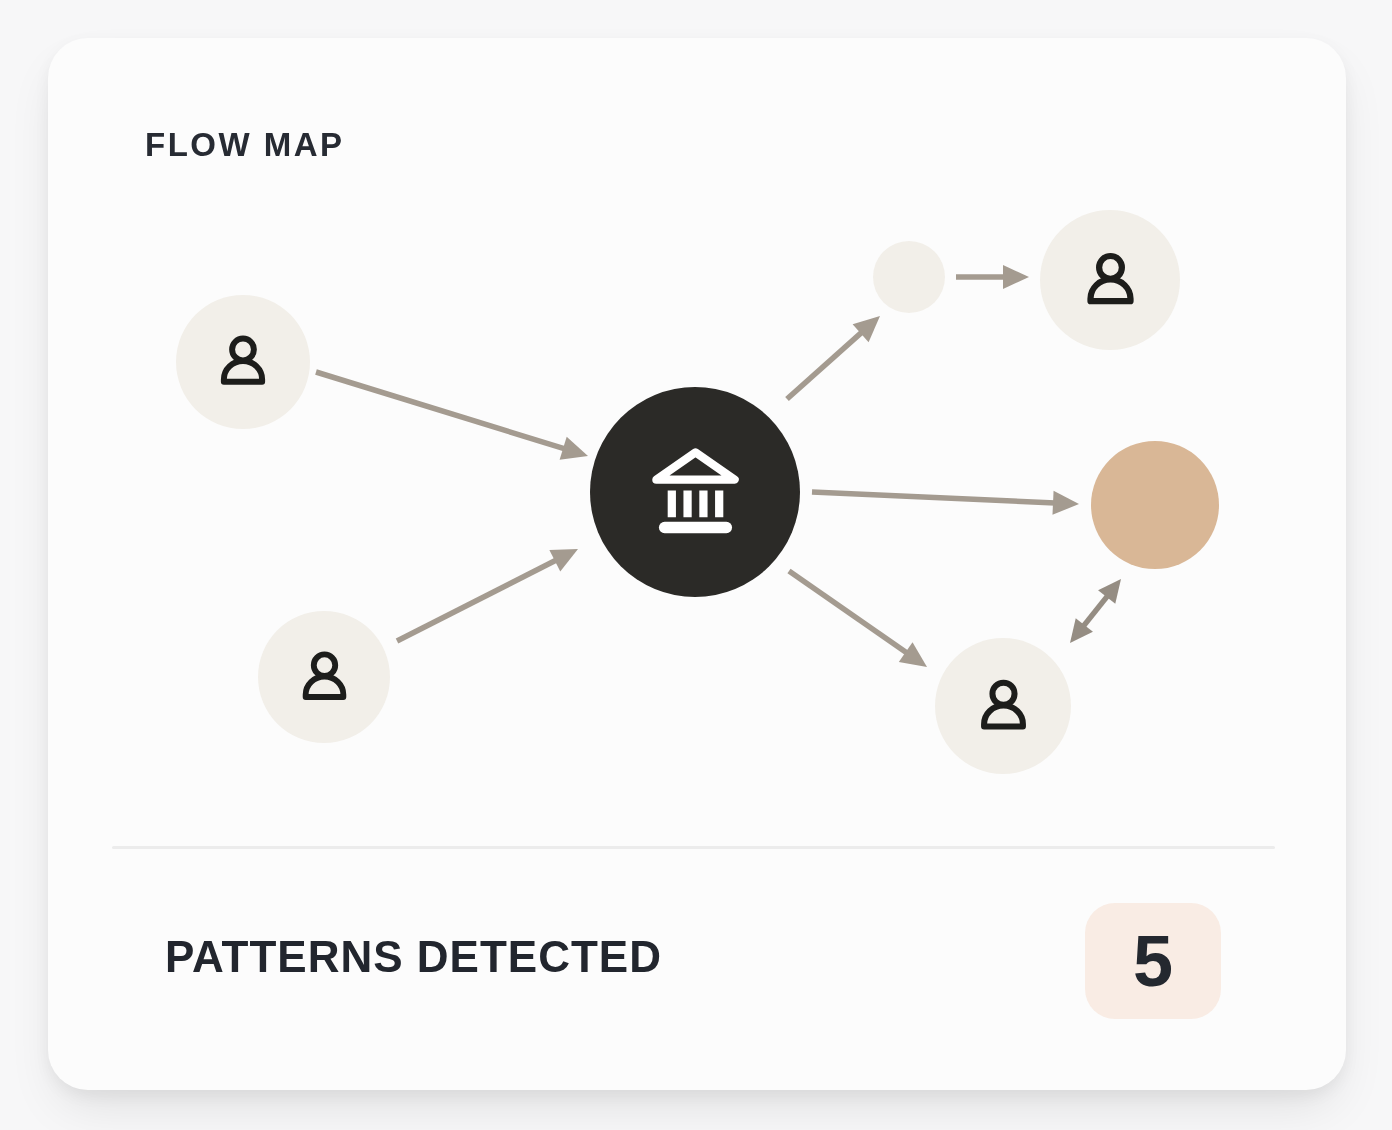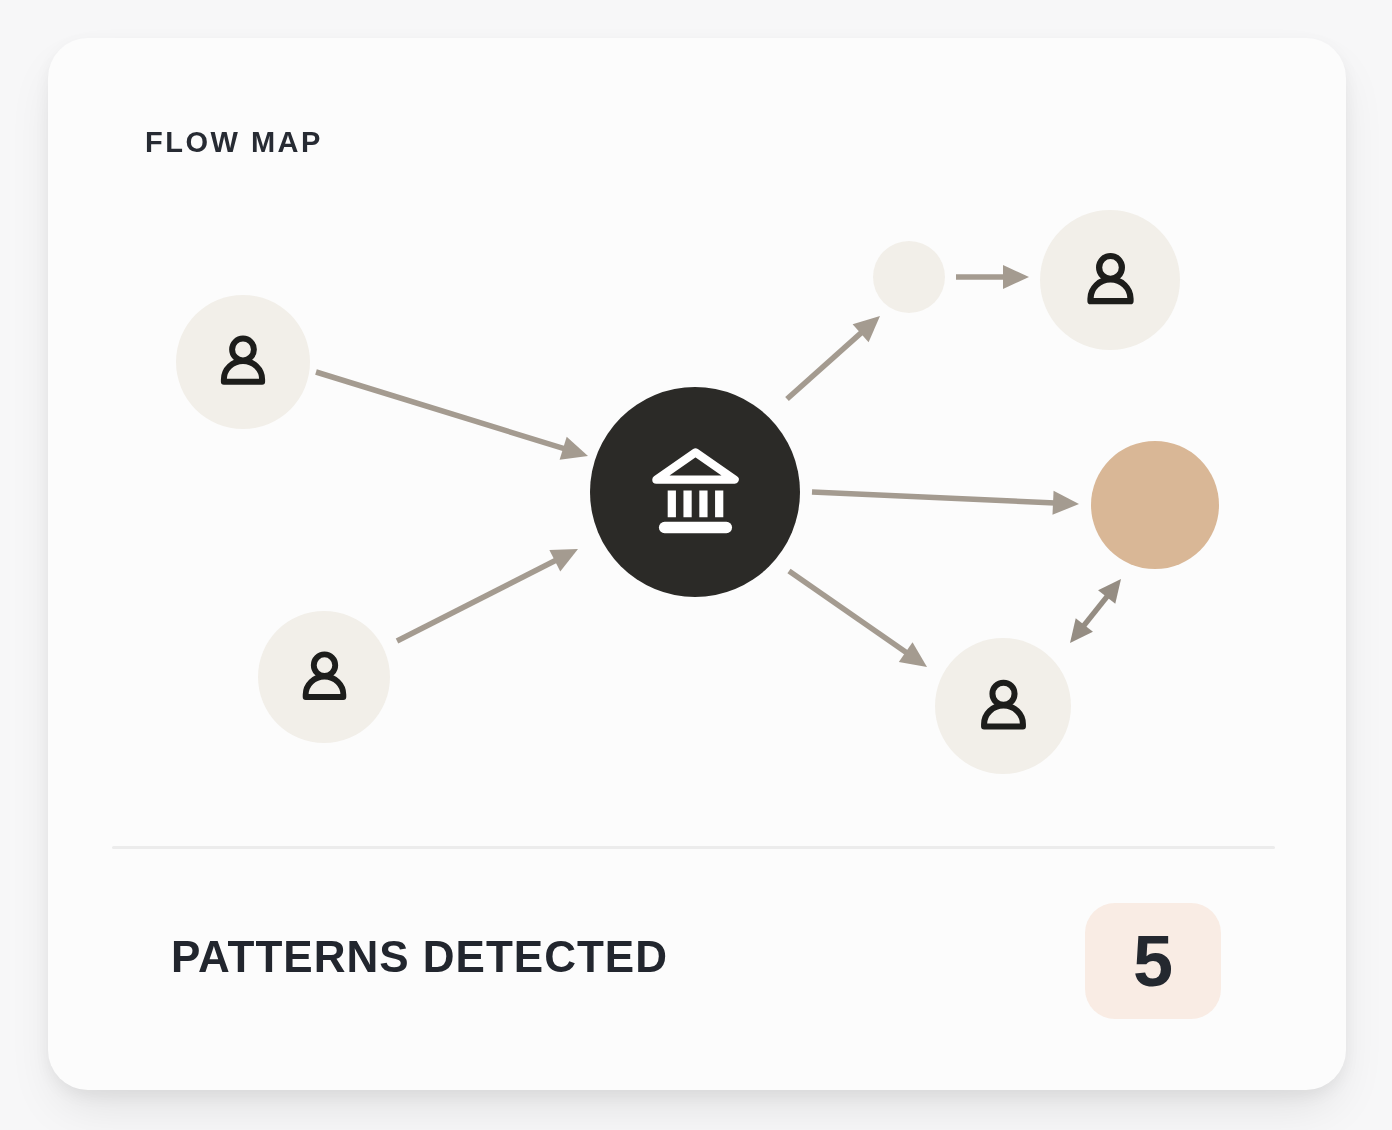--- a/index.html
+++ b/index.html
@@ -8,28 +8,28 @@
     background:#f7f7f8;
     font-family:"Liberation Sans", sans-serif;
   }
   .card{
     position:absolute;left:48px;top:38px;width:1298px;height:1052px;
     background:#fcfcfc;border-radius:40px;
     box-shadow:0 24px 50px -10px rgba(0,0,0,0.10), 0 6px 16px rgba(0,0,0,0.05);
   }
   .page-title{
     position:absolute;left:97px;top:88px;
-    font-size:29px;font-weight:700;letter-spacing:2.5px;color:#272b33;
+    font-size:33px;font-weight:700;letter-spacing:2.5px;color:#272b33;
   }
   .divider{
     position:absolute;left:64px;top:808px;width:1163px;height:3px;
     background:#ececec;border-radius:2px;
   }
   .footer-label{
-    position:absolute;left:123px;top:897px;
+    position:absolute;left:117px;top:897px;
     font-size:44px;font-weight:700;letter-spacing:1px;color:#22262e;line-height:44px;
   }
   .badge{
     position:absolute;left:1037px;top:865px;width:136px;height:116px;
     background:#f9ece4;border-radius:30px;
     display:flex;align-items:center;justify-content:center;
   }
   .badge-count{
     font-size:72px;font-weight:600;color:#24282f;line-height:1;
   }

